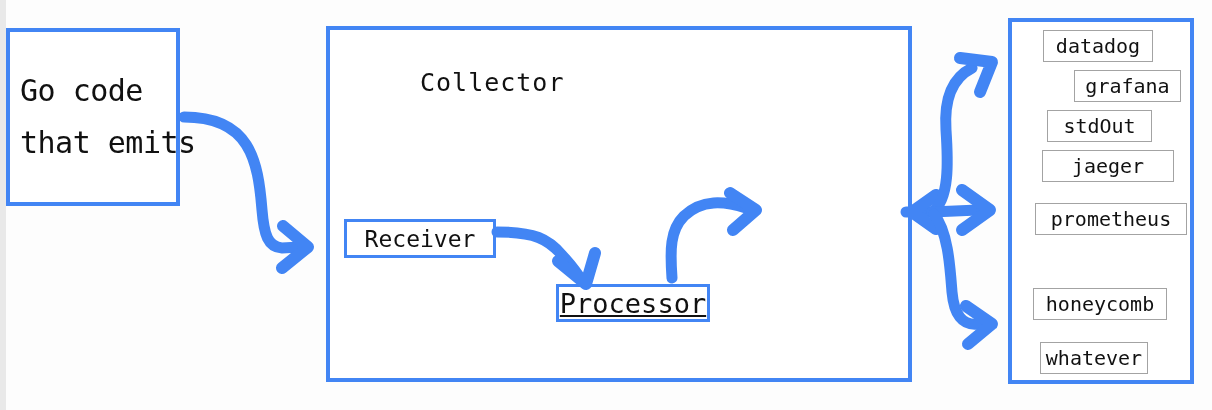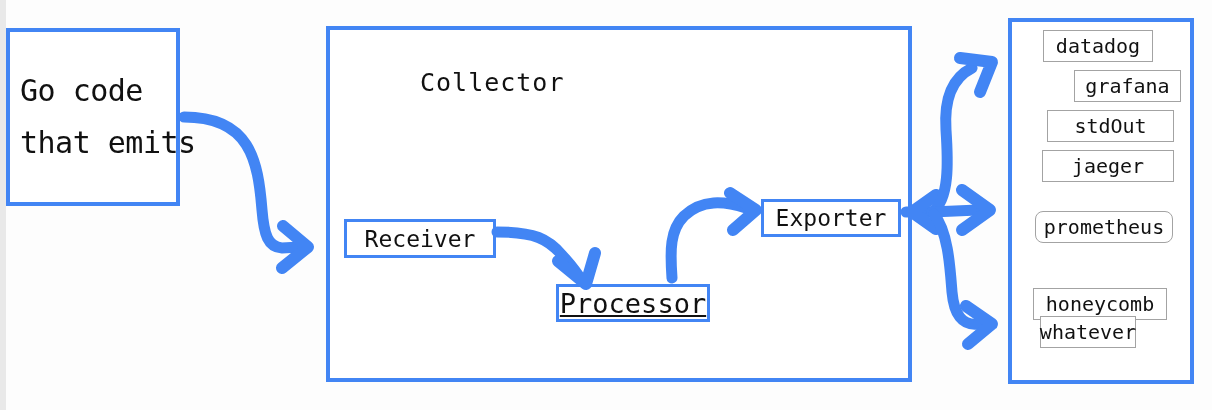--- a/index.html
+++ b/index.html
@@ -132,31 +132,30 @@
   <div class="box" id="source-box">
     <span class="line">Go code</span>
     <span class="line">that emits</span>
   </div>
 
   <div class="box" id="collector-box"></div>
   <div id="collector-title">Collector</div>
 
   <div class="box" id="receiver-box">Receiver</div>
   <div class="box" id="processor-box">Processor</div>
-  <div class="box" id="exporter-box">Exporter</div>
 
   <div class="box" id="backends-box"></div>
 
   <div class="backend-item" style="left:1043px; top:30px;  width:110px;">datadog</div>
   <div class="backend-item" style="left:1046px; top:70px;  width:107px;margin-left:28px;">grafana</div>
-  <div class="backend-item" style="left:1047px; top:110px; width:127px;">stdOut</div>
+  <div class="backend-item" style="left:1047px; top:110px; width:105px;">stdOut</div>
   <div class="backend-item" style="left:1042px; top:150px; width:132px;">jaeger</div>
-  <div class="backend-item" style="left:1035px; top:211px; width:138px;border-radius:8px;">prometheus</div>
+  <div class="backend-item" style="left:1035px; top:203px; width:152px;">prometheus</div>
   <div class="backend-item" style="left:1033px; top:288px; width:134px;">honeycomb</div>
-  <div class="backend-item" style="left:1040px; top:316px; width:96px;">whatever</div>
+  <div class="backend-item" style="left:1040px; top:342px; width:108px;">whatever</div>
 
   <svg id="diagram-arrows" viewBox="0 0 1212 410">
     <g fill="none" stroke="#4285f4" stroke-width="11" stroke-linecap="round" stroke-linejoin="round">
 
       <path d="M 184,117 C 250,117 258,160 262,210 C 264,235 268,247 282,248 L 300,247"></path>
       <path d="M 283,226 L 308,247 L 282,268" stroke-width="12"></path>
 
       <path d="M 497,232 C 535,232 548,239 562,255 C 572,266 578,274 582,281"></path>
       <path d="M 558,261 L 586,284 L 595,253" stroke-width="12"></path>
 

